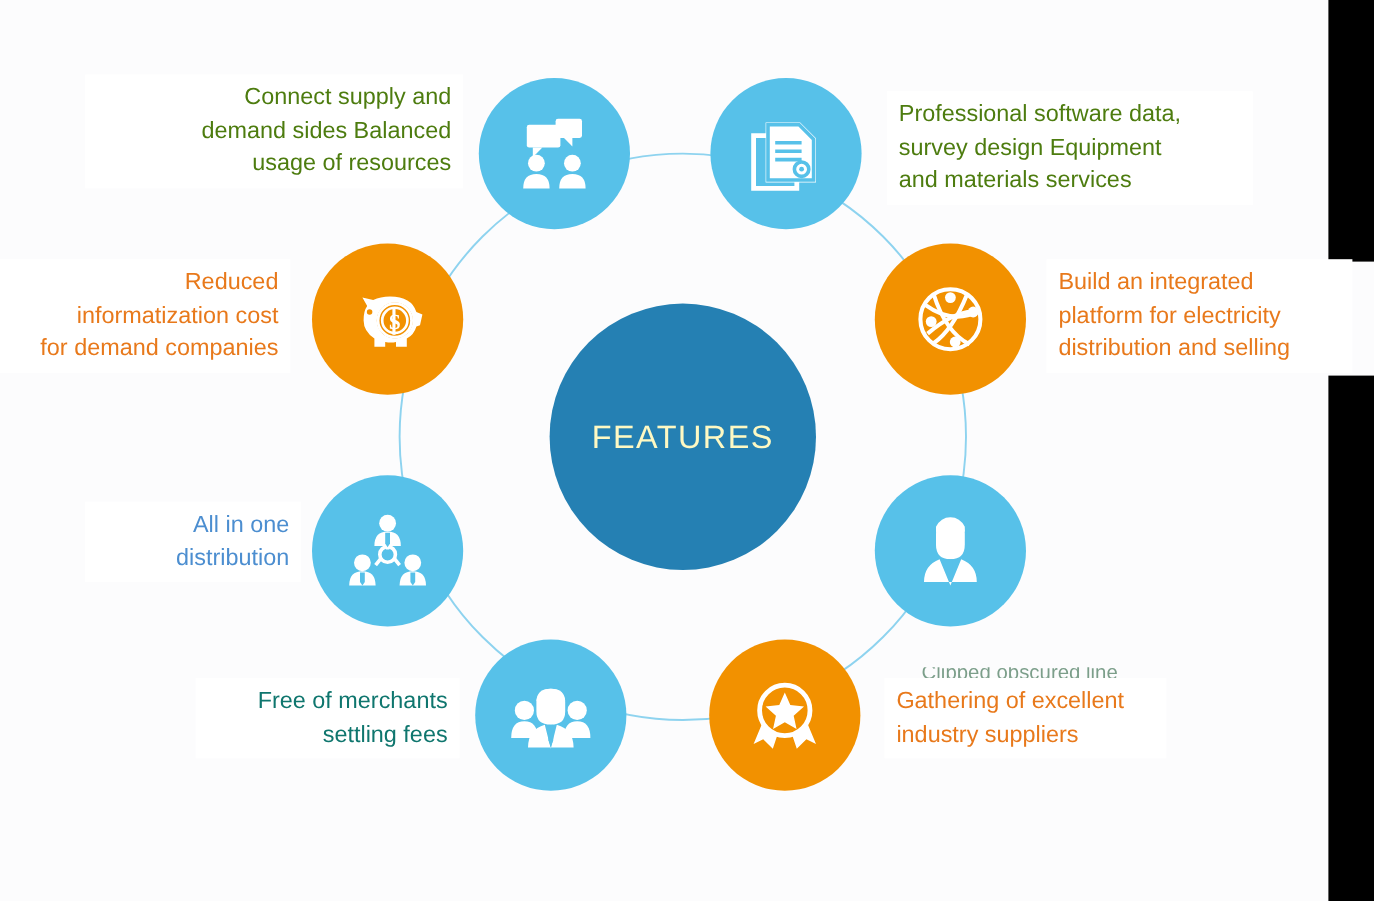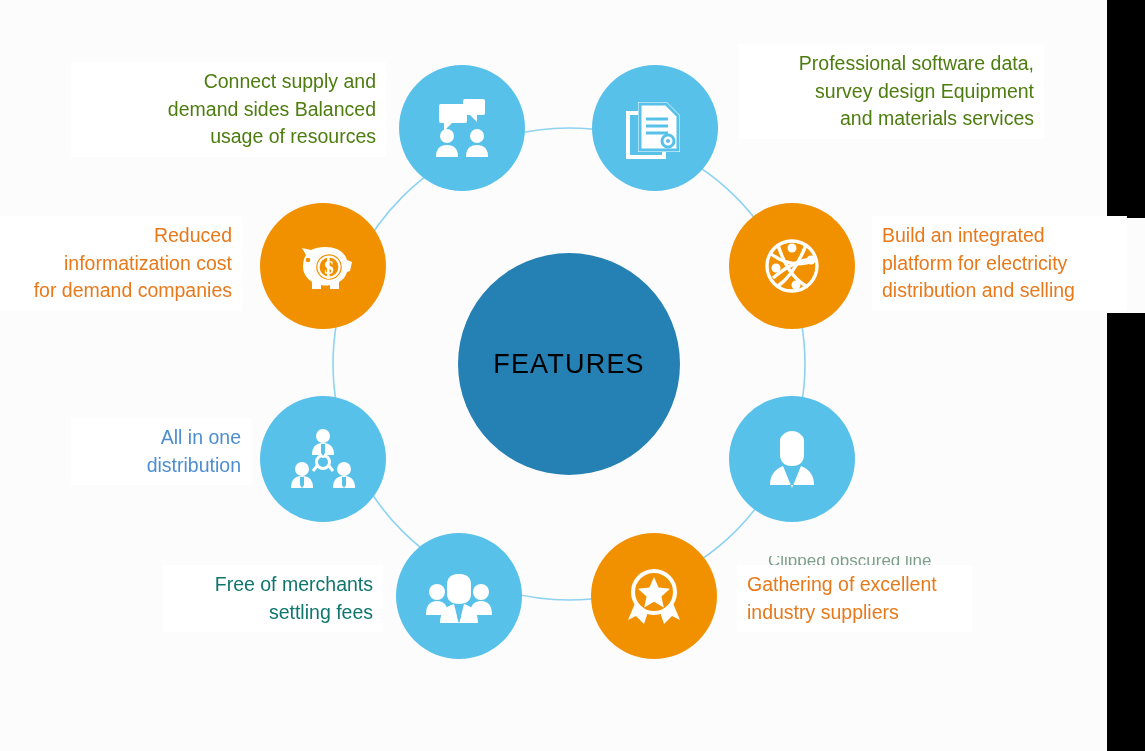--- a/index.html
+++ b/index.html
@@ -64,21 +64,21 @@
     position: absolute;
     left: 458px; top: 253px;
     width: 222px; height: 222px;
     border-radius: 50%;
     background: #2580b3;
     display: flex;
     align-items: center;
     justify-content: center;
   }
   #hub .hub-label {
-    color: #000000;
+    color: #fef9c3;
     font-size: 27px;
     letter-spacing: 1.2px;
     font-weight: 400;
   }
 
   
   .label-box {
     position: absolute;
     background: #ffffff;
     box-sizing: border-box;
@@ -91,21 +91,21 @@
   .label-box.align-right { text-align: right; }
   .label-box.align-left  { text-align: left; }
 
   .c-cyan   { color: #4d7c0f; }
   .c-orange { color: #e8791b; }
   .c-steel  { color: #4c8ed0; }
   .c-slate  { color: #0f766e; }
 
   
   #lbl-connect  { left: 71px;  top: 62px;  width: 315px; }
-  #lbl-prof     { left: 739px; top: 44px;  width: 305px; text-align: right; }
+  #lbl-prof     { left: 739px; top: 76px;  width: 305px; }
   #lbl-reduced  { left: -6px;  top: 216px; width: 248px; }
   #lbl-build    { left: 872px; top: 216px; width: 255px; }
   #lbl-allinone { left: 71px;  top: 418px; width: 180px; }
   #lbl-online   { left: 870px; top: 418px; width: 205px; }
   #lbl-free     { left: 163px; top: 565px; width: 220px; }
   #lbl-gather   { left: 737px; top: 565px; width: 235px; }
 
   
   .ghost-line {
     position: absolute;

